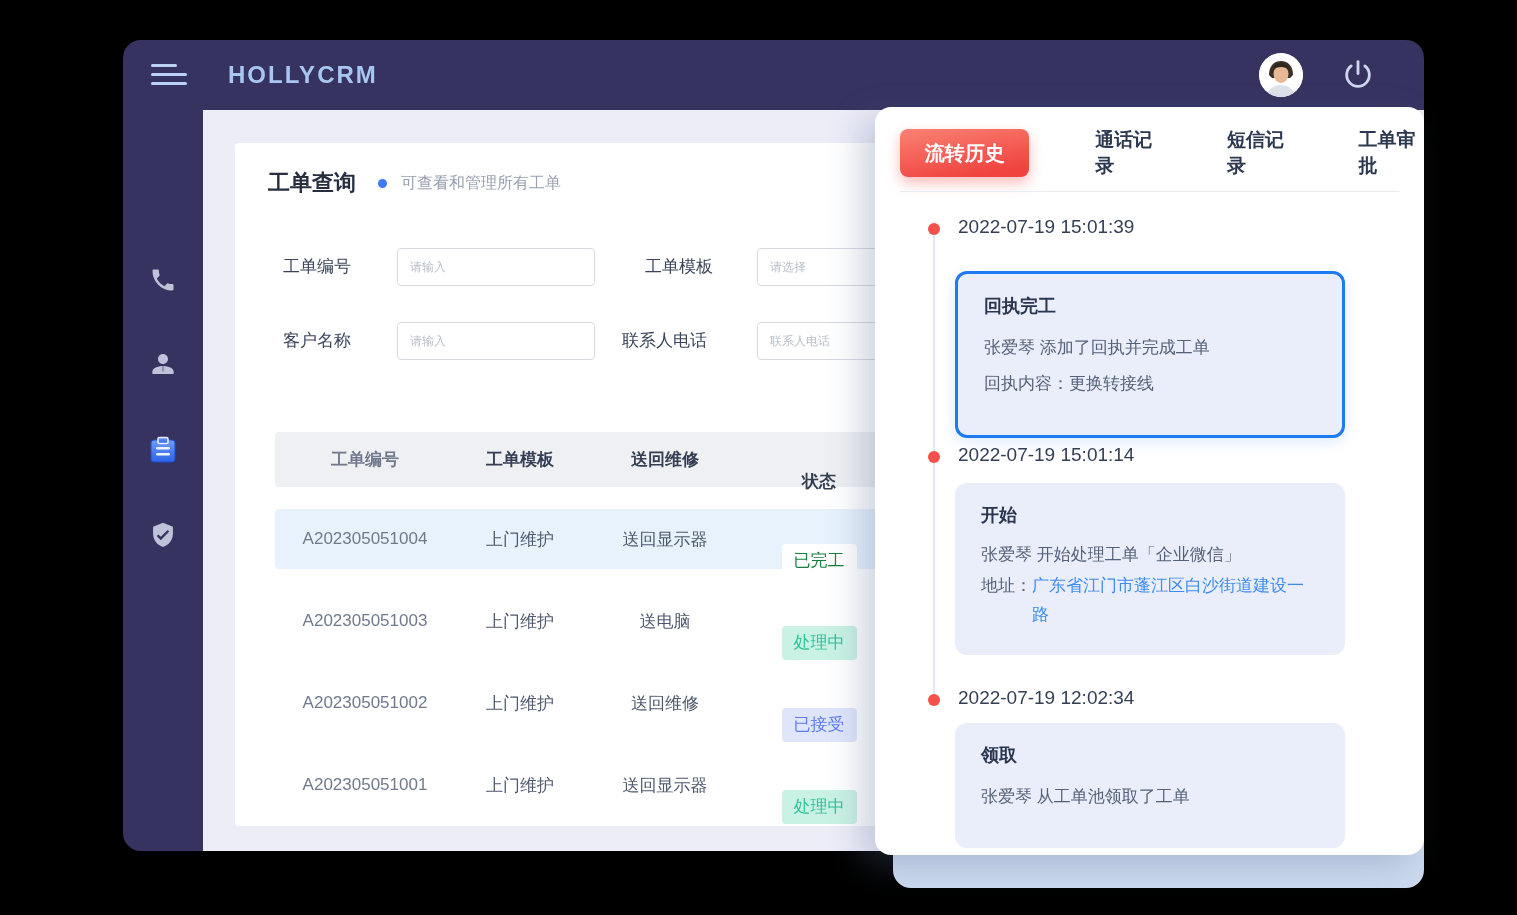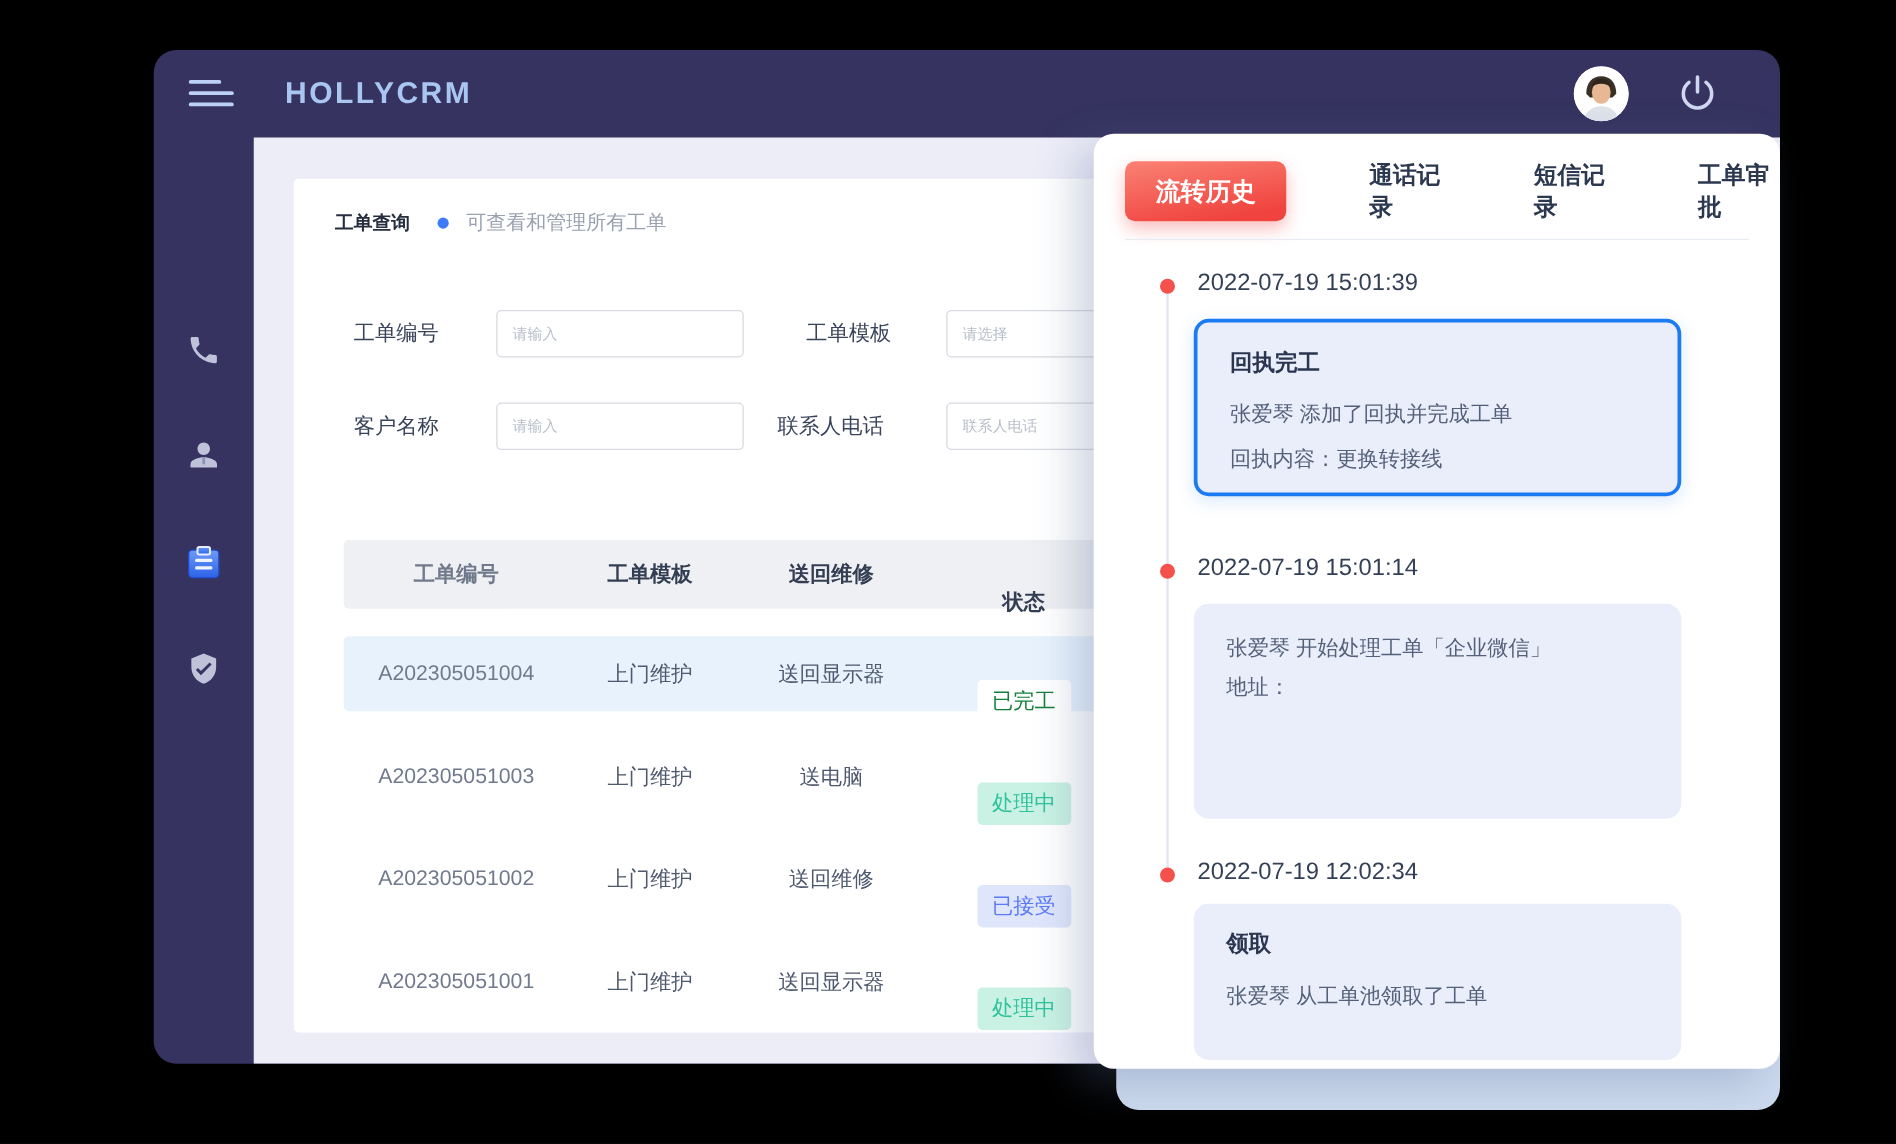--- a/index.html
+++ b/index.html
@@ -27,21 +27,21 @@
   .side-item { position:absolute; left:0; width:80px; height:44px; display:flex;
     align-items:center; justify-content:center; }
   .si-1{ top:148px; } .si-2{ top:232px; } .si-3{ top:318px; } .si-4{ top:403px; }
 
   
   .content { position:absolute; left:80px; top:70px; right:0; bottom:0; background:#ededf8; }
   .card { position:absolute; left:32px; top:33px; right:20px; bottom:25px; background:#ffffff;
     border-radius:4px; }
 
   .page-head { position:absolute; left:33px; top:25px; display:flex; align-items:center; }
-  .page-title { font-size:15px; font-weight:bold; color:#272e3f; }
+  .page-title { font-size:22px; font-weight:bold; color:#272e3f; }
   .head-dot { width:9px; height:9px; border-radius:50%; background:#3e7bfa; margin:0 14px 0 22px; }
   .page-sub { font-size:16px; color:#99a0b0; }
 
   .filter-label { position:absolute; font-size:17px; color:#39445a; line-height:38px; }
   .filter-input { position:absolute; width:198px; height:38px; border:1px solid #d7dae1;
     border-radius:4px; background:#fff; font-size:12px; color:#333; padding:0 12px;
     font-family:"Liberation Sans","DejaVu Sans",sans-serif; }
   .filter-input::placeholder { color:#b8bec9; }
 
   
@@ -218,32 +218,34 @@
       <div class="tab">通话记录</div>
       <div class="tab">短信记录</div>
       <div class="tab">工单审批</div>
     </div>
     <div class="tabs-divider"></div>
 
     <div class="tl-line"></div>
 
     <div class="tl-dot" style="top:116px;"></div>
     <div class="tl-time" style="top:109px;">2022-07-19 15:01:39</div>
-    <div class="tl-card tl-card-hl" style="top:148px; height:142px;">
+    <div class="tl-card tl-card-hl" style="top:164px; height:167px;">
       <div class="tl-title">回执完工</div>
       <div class="tl-text">张爱琴 添加了回执并完成工单</div>
       <div class="tl-text">回执内容：更换转接线</div>
     </div>
 
     <div class="tl-dot" style="top:344px;"></div>
     <div class="tl-time" style="top:337px;">2022-07-19 15:01:14</div>
     <div class="tl-card" style="top:376px; height:172px;">
+      <div class="tl-title">开始</div>
       <div class="tl-text" style="line-height:32px;">张爱琴 开始处理工单「企业微信」</div>
       <div class="addr-row">
         <span class="addr-label">地址：</span>
+        <span class="addr-link">广东省江门市蓬江区白沙街道建设一路</span>
       </div>
     </div>
 
     <div class="tl-dot" style="top:587px;"></div>
     <div class="tl-time" style="top:580px;">2022-07-19 12:02:34</div>
     <div class="tl-card" style="top:616px; height:125px;">
       <div class="tl-title">领取</div>
       <div class="tl-text">张爱琴 从工单池领取了工单</div>
     </div>
 

